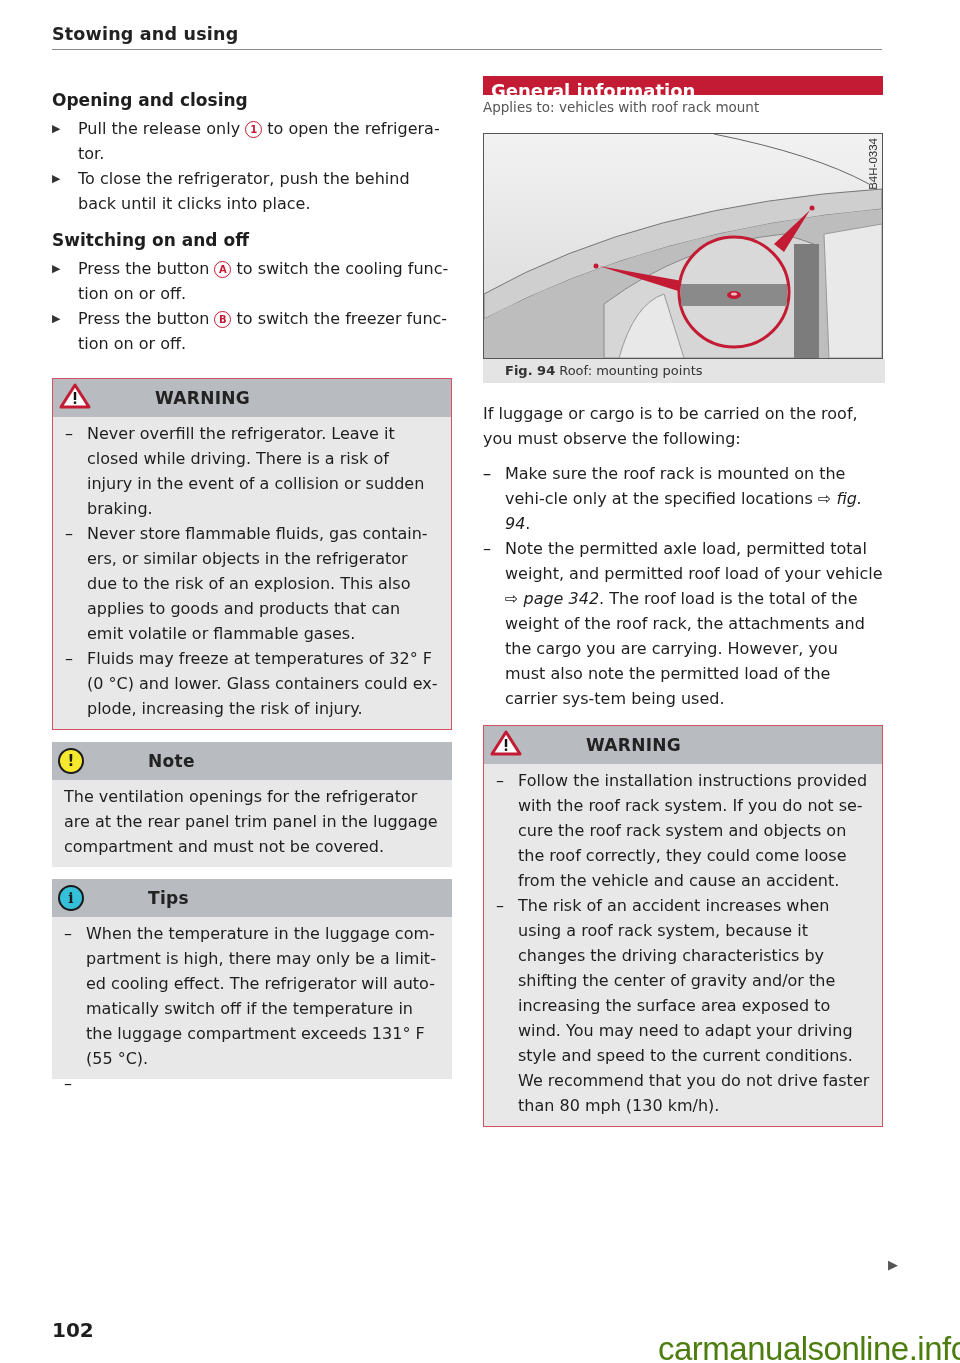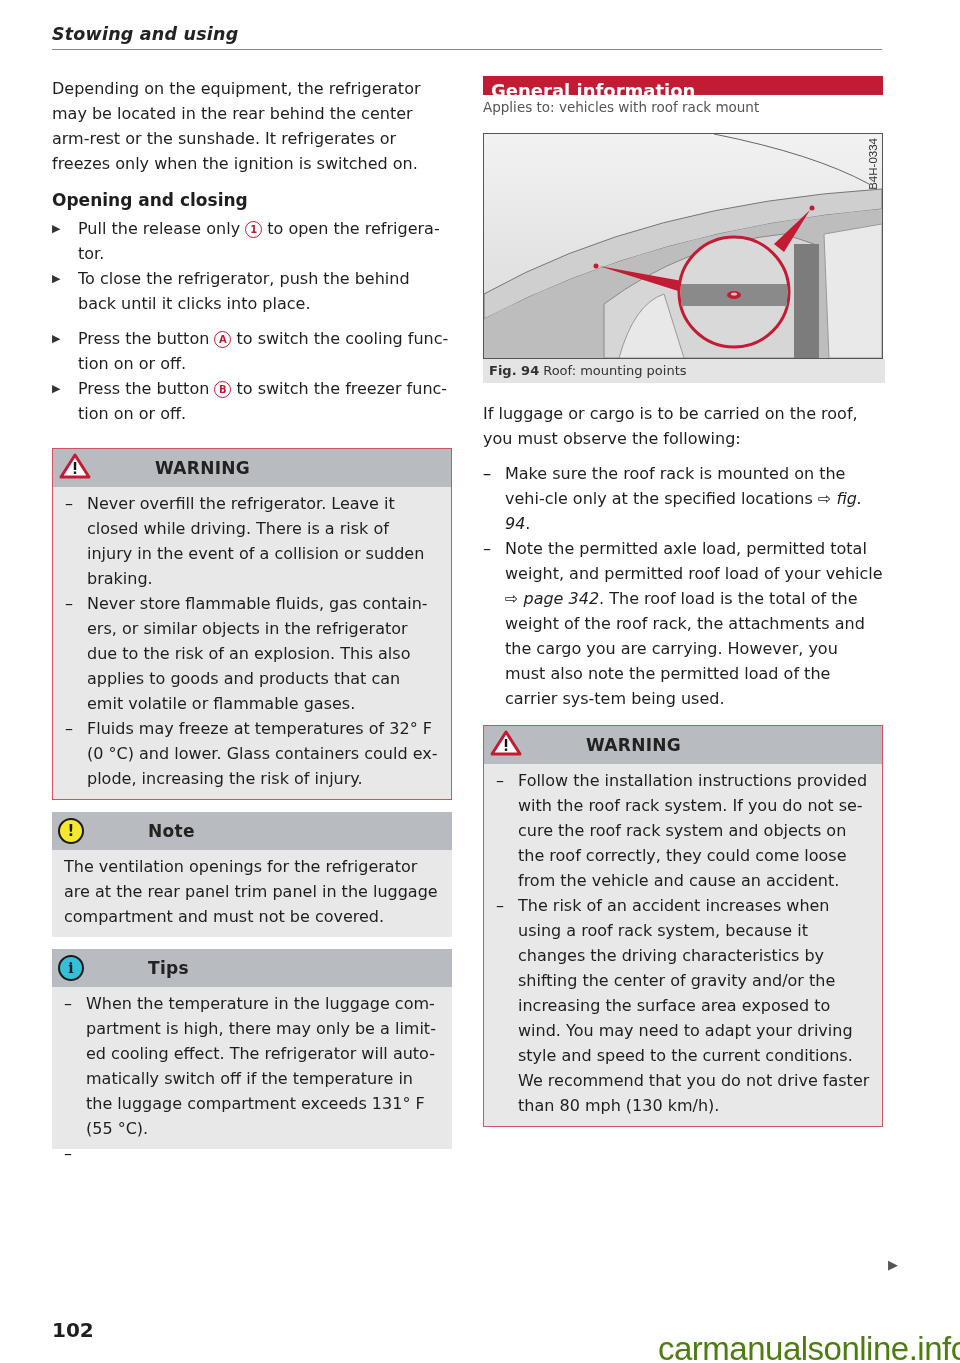--- a/index.html
+++ b/index.html
@@ -1,18 +1,18 @@
 <!DOCTYPE html>
 <html><head>
 <meta charset="utf-8">
 <style>
   html, body { margin: 0; padding: 0; background: #ffffff; }
   body { width: 960px; height: 1363px; position: relative; overflow: hidden;
          font-family: "DejaVu Sans", sans-serif; color: #1a1a1a; }
-  .page-header { position: absolute; left: 52px; top: 24px; width: 830px; font-style: italic; }
+  .page-header { position: absolute; left: 52px; top: 24px; width: 830px; }
   .page-header .title { font-family: "DejaVu Sans", sans-serif; font-weight: bold; font-size: 17.5px; letter-spacing: 0.2px; color: #222; }
   .page-header .rule { height: 1px; background: #8a8a8a; margin-top: 5px; }
 
   .col-left { position: absolute; left: 52px; top: 76px; width: 400px; }
   .col-right { position: absolute; left: 483px; top: 76px; width: 400px; }
 
   p.body { margin: 0 0 10px 0; font-size: 16px; line-height: 25px; color: #1e1e1e; }
   h3.sub { margin: 14px 0 6px 0; font-size: 17px; font-weight: bold; color: #1e1e1e; }
 
   .arrow-list { margin: 0 0 10px 0; padding: 0; list-style: none; }
@@ -41,50 +41,50 @@
 
   h1.chapter { margin: 0 0 12px 0; font-size: 27px; font-weight: bold; color: #1e1e1e; letter-spacing: 0.3px; line-height: 32px; }
   .section-bar { background: #c31b33; color: #fff; font-size: 18px; font-weight: bold; height: 19px; line-height: 29px; padding-left: 8px; }
   .applies { font-size: 13.5px; color: #555; margin-top: 4px; }
 
   .figure { margin-top: 18px; border: 1px solid #555; width: 398px; height: 224px; position: relative; overflow: hidden; background: #e4e4e4; }
   .figure svg { display: block; }
   .fig-code { position: absolute; right: 3px; top: 4px; writing-mode: vertical-rl; transform: rotate(180deg); font-size: 11.5px; color: #333;
               font-family: "Liberation Sans", sans-serif; }
   .caption { background: #e4e4e4; width: 390px; padding: 4px 5px; font-size: 13px; color: #333; border: 1px solid #e4e4e4; border-top: none; }
-  .caption b { margin-right: 4px; }
+  .caption b { margin-right: 4px; margin-left: 16px; }
 
   .continue-arrow { position: absolute; left: 888px; top: 1257px; font-size: 13px; color: #555; }
   .page-number { position: absolute; left: 52px; top: 1318px; font-size: 20px; font-weight: bold; color: #1e1e1e; }
   .watermark { position: absolute; left: 658px; top: 1330px; font-family: "Liberation Sans", sans-serif; font-size: 33px; color: #4d7c0f; letter-spacing: -0.5px; }
   i.ref { font-style: italic; }
 </style>
 </head>
 <body>
 
 <div class="page-header">
   <div class="title">Stowing and using</div>
   <div class="rule"></div>
 </div>
 
 <div class="col-left">
-  <p class="body">Depending on the equipment, the refrigerator may be located in the rear behind the center arm-rest or the sunshade. It refrigerates or freezes only when the ignition is switched on.</p>
 
   <h3 class="sub">Opening and closing</h3>
   <ul class="arrow-list">
     <li>
       <span class="bullet">▶</span>
       <span>Pull the release only </span><span class="circ">1</span><span> to open the refrigera-tor.</span>
     </li>
     <li>
       <span class="bullet">▶</span>
       <span>To close the refrigerator, push the behind back until it clicks into place.</span>
     </li>
   </ul>
 
+  <h3 class="sub">Switching on and off</h3>
   <ul class="arrow-list">
     <li>
       <span class="bullet">▶</span>
       <span>Press the button </span><span class="circ">A</span><span> to switch the cooling func-tion on or off.</span>
     </li>
     <li>
       <span class="bullet">▶</span>
       <span>Press the button </span><span class="circ">B</span><span> to switch the freezer func-tion on or off.</span>
     </li>
   </ul>

